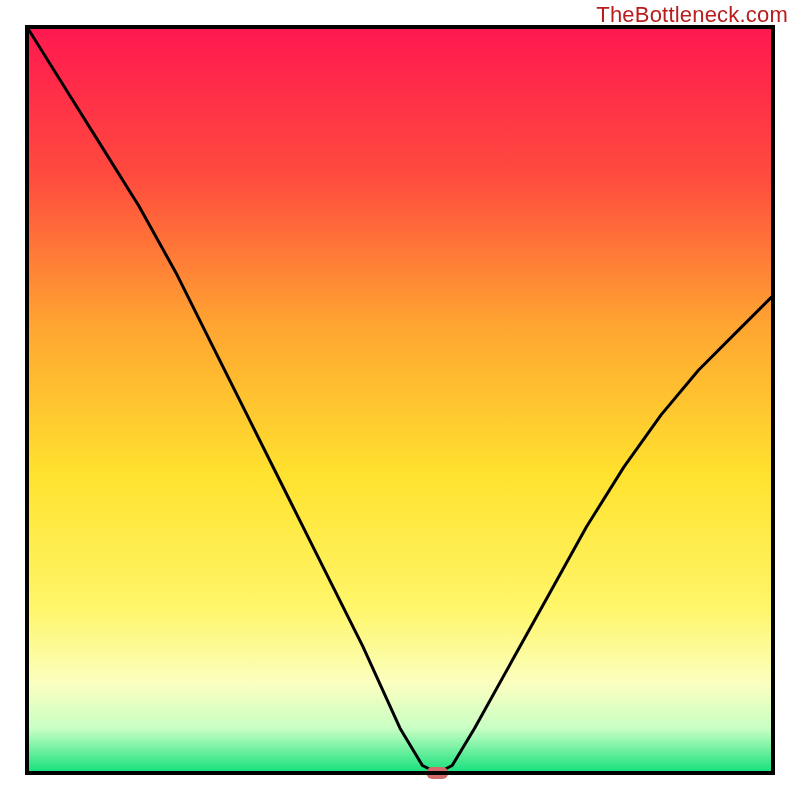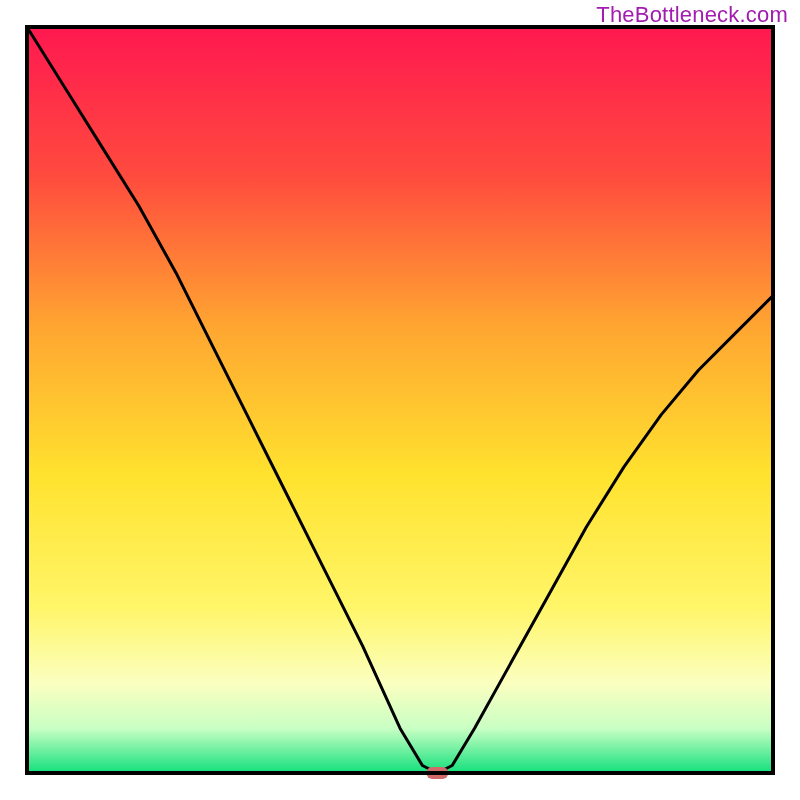--- a/index.html
+++ b/index.html
@@ -12,21 +12,21 @@
   }
   .container {
     position: relative;
     width: 800px;
     height: 800px;
   }
   .watermark {
     position: absolute;
     top: 2px;
     right: 12px;
-    color: #a21caf;
+    color: #b91c1c;
     font-size: 22px;
     font-weight: 500;
     letter-spacing: 0.2px;
     z-index: 10;
   }
   svg {
     display: block;
   }
 </style>
 </head>

